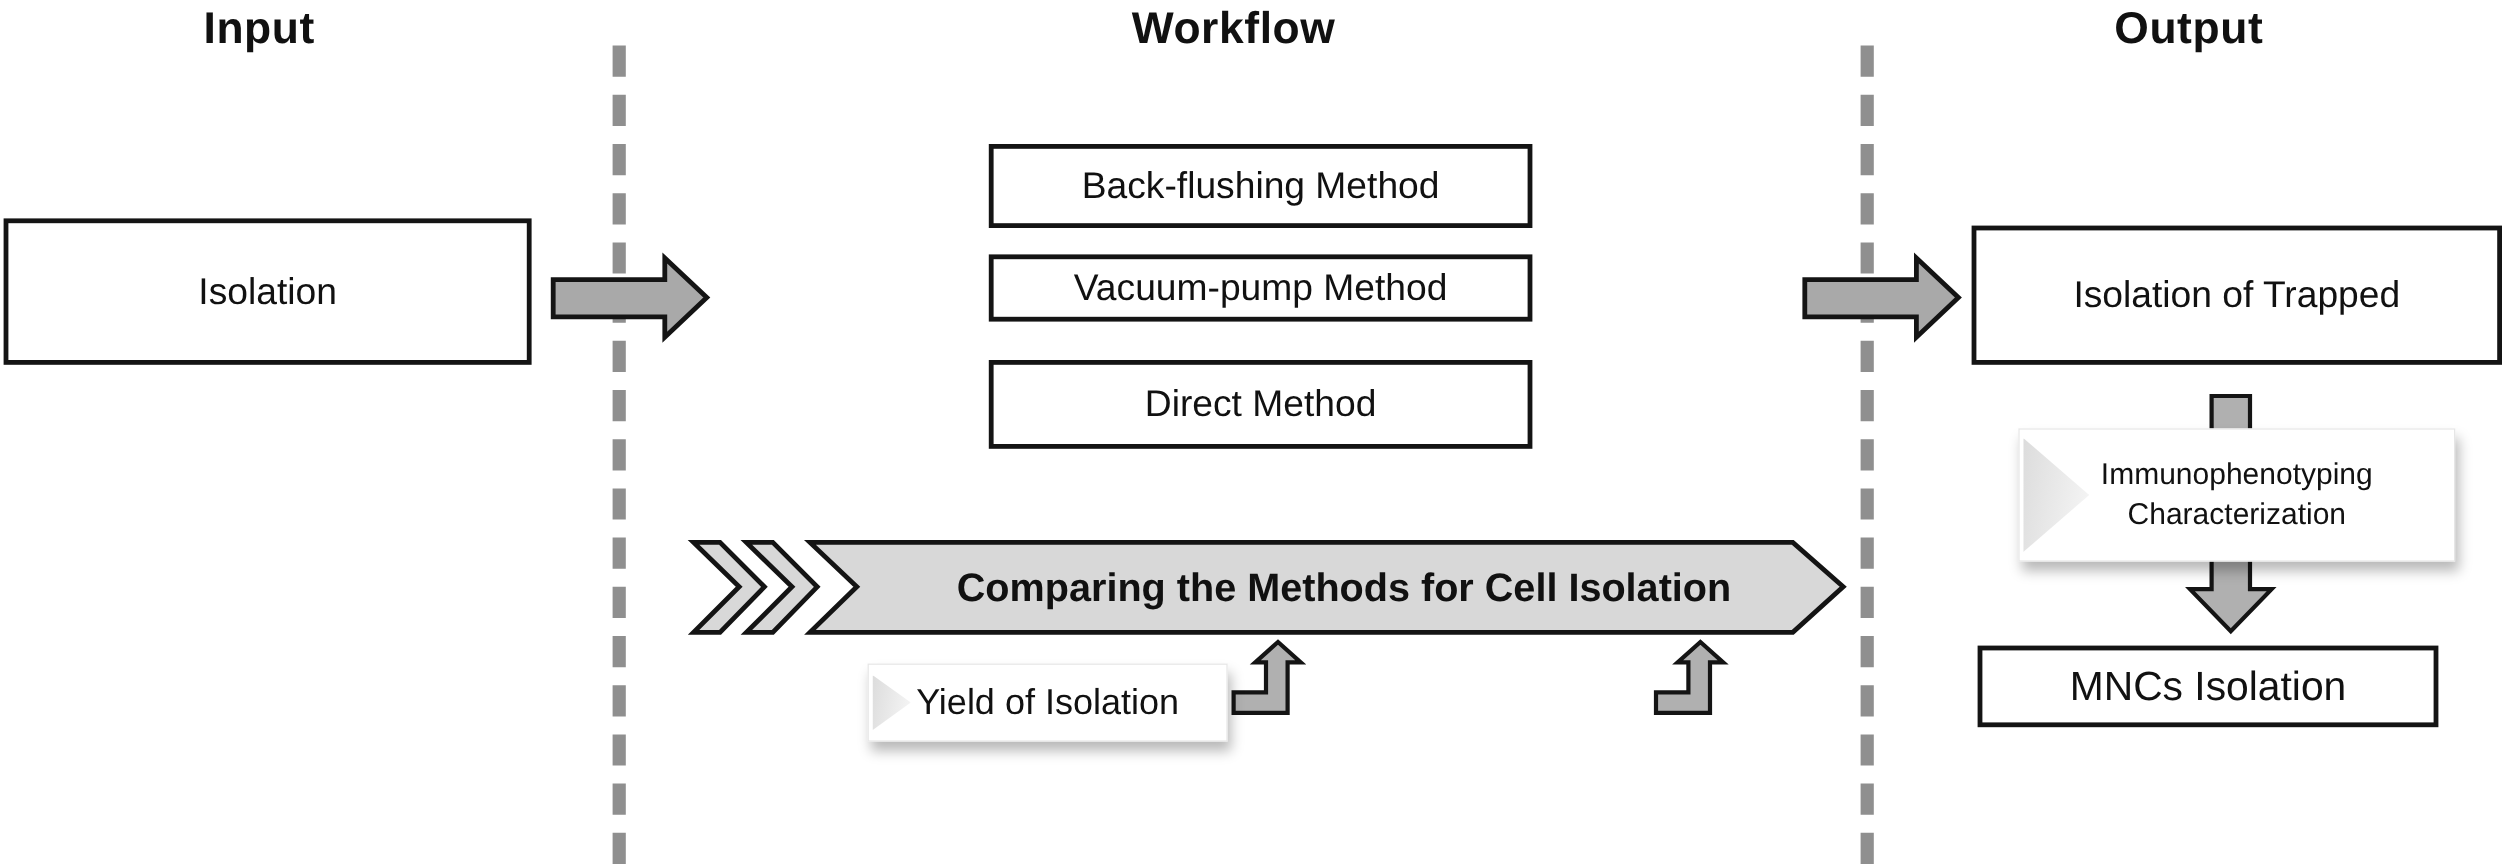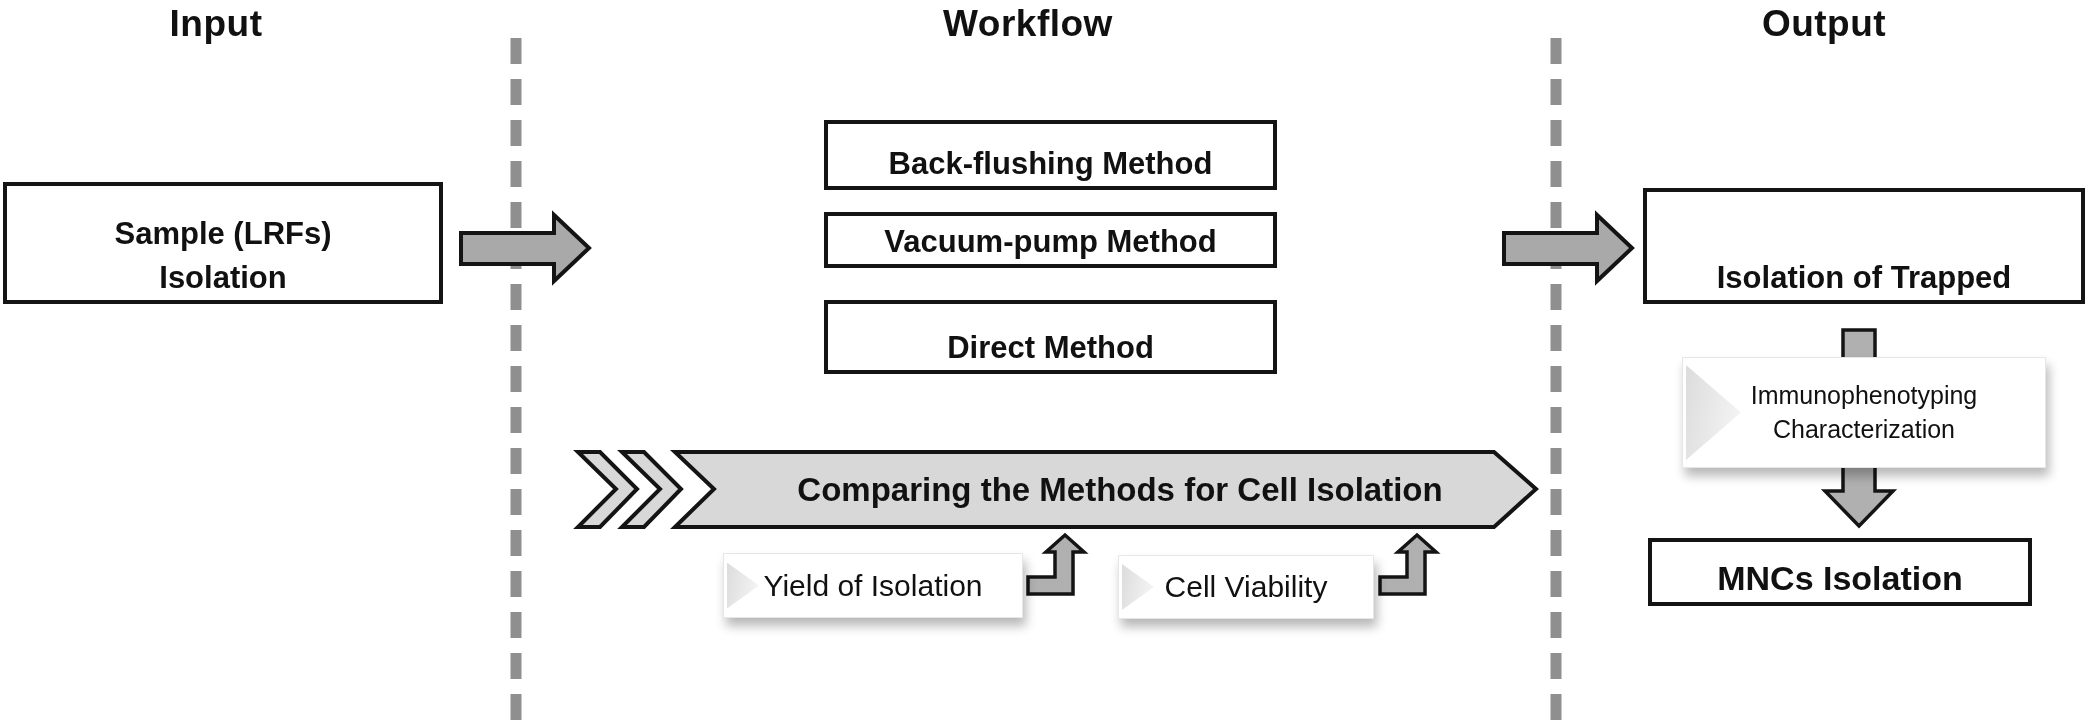--- a/index.html
+++ b/index.html
@@ -32,22 +32,22 @@
 
   .abs{position:absolute;z-index:1;}
   .hdr{
     font-size:37px;font-weight:bold;text-align:center;
     letter-spacing:0.5px;
   }
   .box{
     box-sizing:border-box;
     background:#ffffff;
     border:4px solid var(--outline);
-    display:flex;flex-direction:column;align-items:center;justify-content:flex-end;
-    text-align:center;font-weight:bold;
+    display:flex;flex-direction:column;align-items:center;justify-content:center;
+    text-align:center;font-weight:normal;
   }
   .box .ln{line-height:1.42;}
   .soft-box{
     box-sizing:border-box;
     background:#ffffff;
     border:1px solid var(--soft-border);
     box-shadow:3px 8px 10px rgba(0,0,0,0.28);
     display:flex;flex-direction:column;align-items:center;justify-content:center;
     text-align:center;font-weight:normal;
   }
@@ -85,44 +85,39 @@
     <polygon class="elbow" points="1380,577 1407,577 1407,552 1398,552 1417,535 1436,552 1425,552 1425,594 1380,594"></polygon>
 
     <polygon class="downarrow" points="1843,330 1875,330 1875,491 1893,491 1859,526 1825,491 1843,491"></polygon>
   </svg>
 
   <div class="abs hdr" style="left:66px;top:3px;width:300px;">Input</div>
   <div class="abs hdr" style="left:878px;top:3px;width:300px;">Workflow</div>
   <div class="abs hdr" style="left:1674px;top:3px;width:300px;">Output</div>
 
   <div class="abs box" style="left:3px;top:182px;width:440px;height:122px;font-size:31px;">
-    <div class="ln">Sample (LRFs)</div>
     <div class="ln">Isolation</div>
   </div>
 
   <div class="abs box" style="left:824px;top:120px;width:453px;height:70px;font-size:31px;">
     <div class="ln">Back-flushing Method</div>
   </div>
   <div class="abs box" style="left:824px;top:212px;width:453px;height:56px;font-size:31px;">
     <div class="ln">Vacuum-pump Method</div>
   </div>
   <div class="abs box" style="left:824px;top:300px;width:453px;height:74px;font-size:31px;">
     <div class="ln">Direct Method</div>
   </div>
 
   <div class="abs banner-label" style="left:720px;top:452px;width:800px;height:75px;">Comparing the Methods for Cell Isolation</div>
 
   <div class="abs soft-box" style="left:723px;top:553px;width:300px;height:65px;font-size:30px;">
     <div class="bevel" style="width:32px;height:46px;"></div>
     <div>Yield of Isolation</div>
   </div>
-  <div class="abs soft-box" style="left:1118px;top:555px;width:256px;height:64px;font-size:30px;">
-    <div class="bevel" style="width:32px;height:46px;"></div>
-    <div>Cell Viability</div>
-  </div>
 
   <div class="abs box" style="left:1643px;top:188px;width:442px;height:116px;font-size:31px;">
     <div class="ln">Isolation of Trapped</div>
   </div>
 
   <div class="abs soft-box" style="left:1682px;top:357px;width:364px;height:111px;font-size:25px;line-height:1.35;">
     <div class="bevel" style="width:55px;height:95px;"></div>
     <div>Immunophenotyping</div>
     <div>Characterization</div>
   </div>

